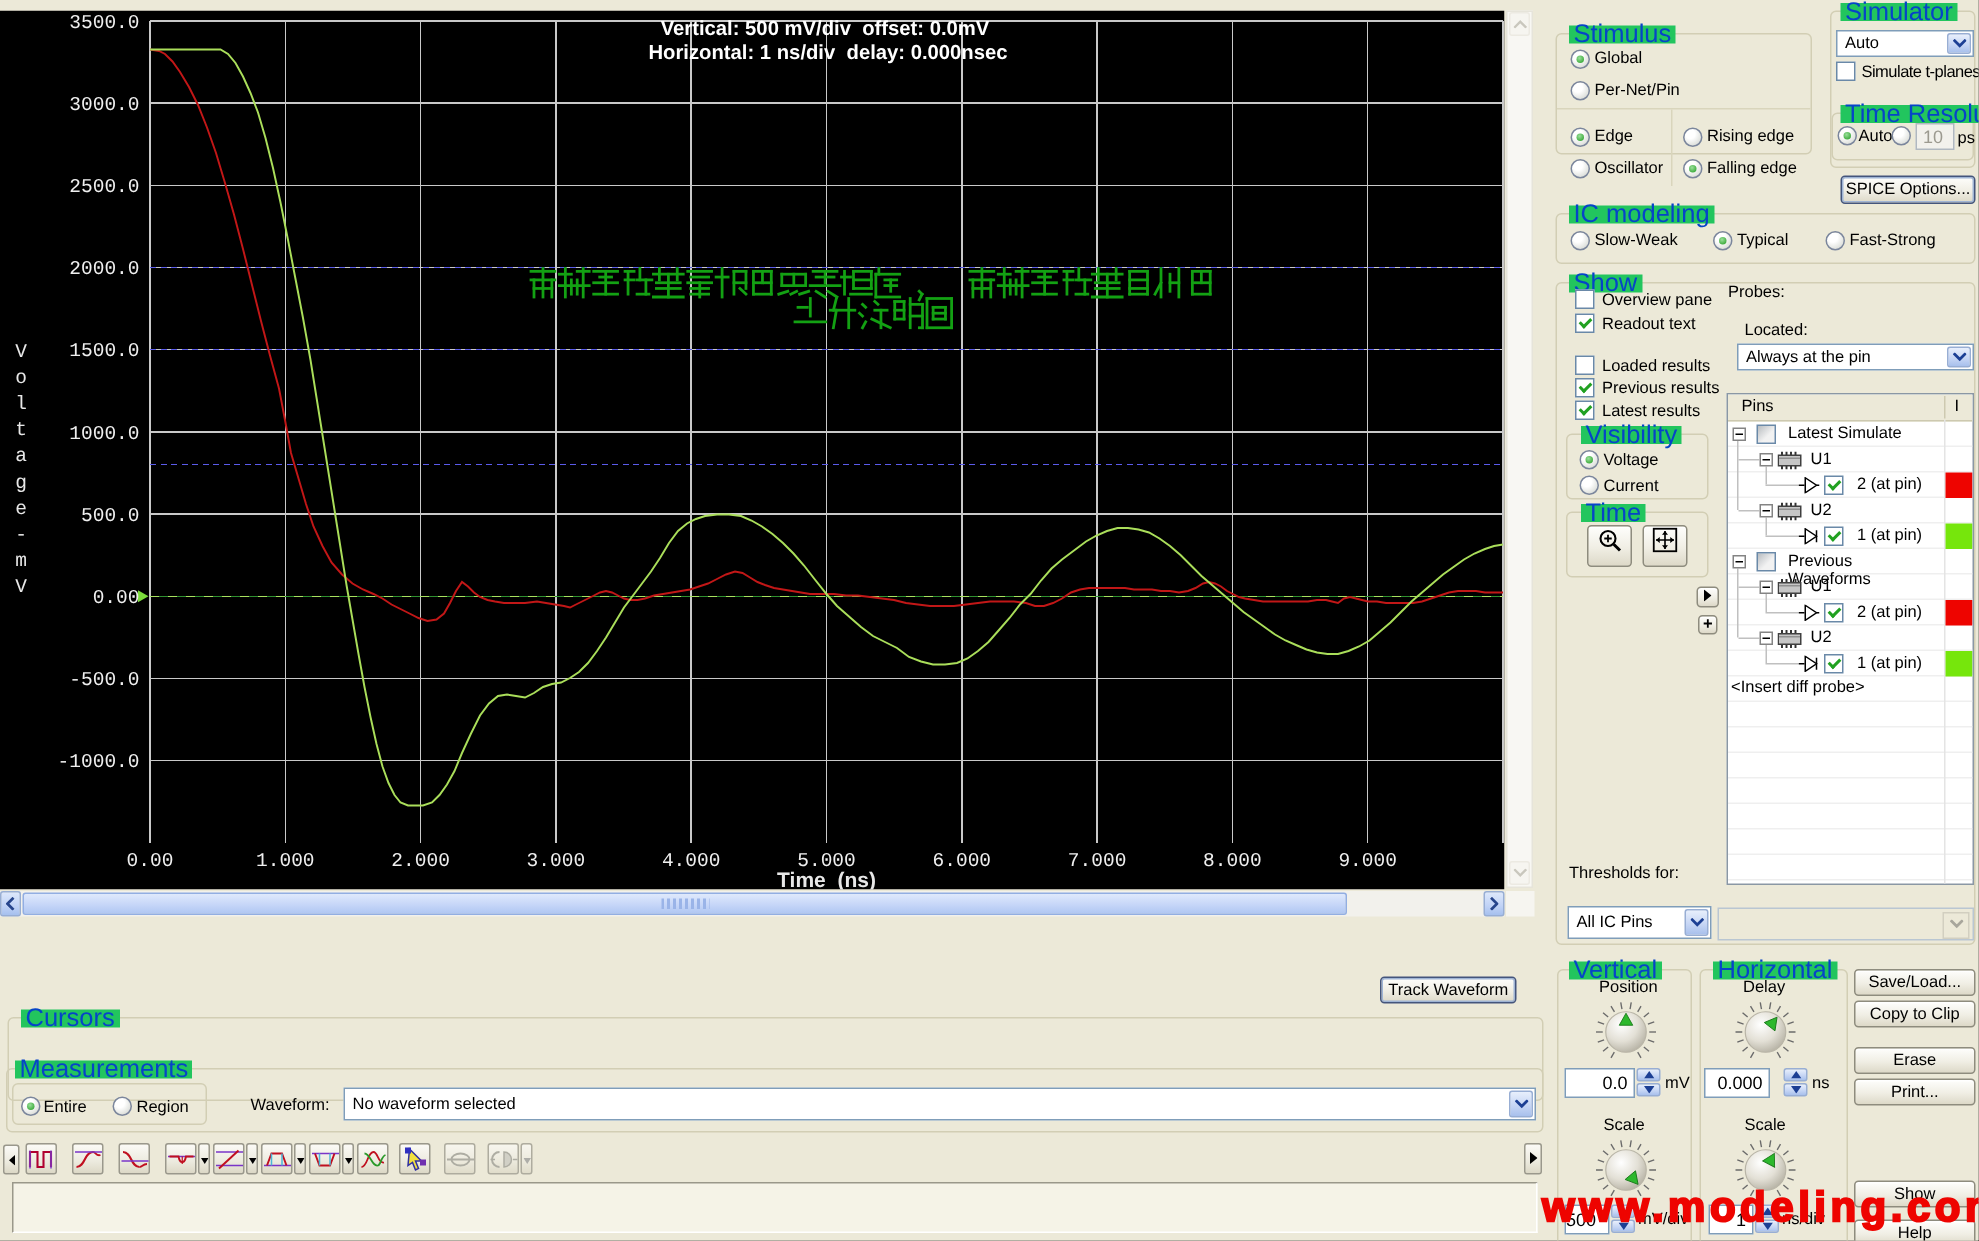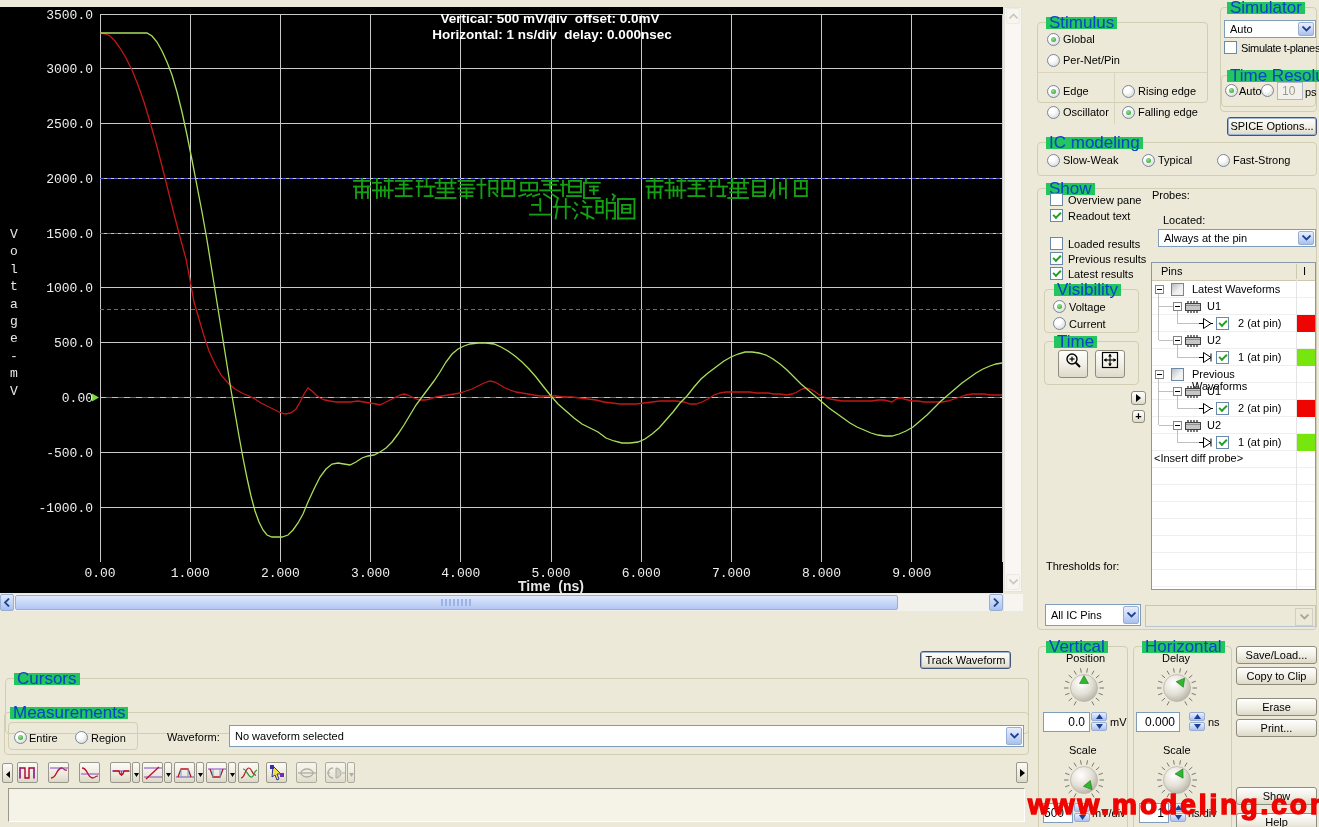--- a/index.html
+++ b/index.html
@@ -445,21 +445,21 @@
     <span style="position:absolute;left:6px;top:115px;width:1px;height:47px;background:#c0c0c0"></span>
     <span style="position:absolute;left:25px;top:47px;width:1px;height:13px;background:#c0c0c0"></span>
     <span style="position:absolute;left:25px;top:81px;width:1px;height:13px;background:#c0c0c0"></span>
     <span style="position:absolute;left:25px;top:132px;width:1px;height:13px;background:#c0c0c0"></span>
     <span style="position:absolute;left:25px;top:166px;width:1px;height:13px;background:#c0c0c0"></span>
     <div style="position:absolute;left:0;top:18px;width:163px;height:17px">
       <span style="position:absolute;left:3px;top:4px;width:9px;height:9px;border:1px solid #848484;background:#fff;box-sizing:border-box">
         <span style="position:absolute;left:1px;top:3px;width:5px;height:1px;background:#000"></span>
       </span>
       <span class="cb mix" style="left:19px;top:2px"></span>
-      <span style="position:absolute;left:40px;top:2px">Latest Waveforms</span>
+      <span style="position:absolute;left:40px;top:2px">Latest Simulate</span>
     </div>
     <div style="position:absolute;left:0;top:35px;width:163px;height:17px">
       <span style="position:absolute;left:7px;top:8px;width:14px;height:1px;background:#c0c0c0"></span>
       <span style="position:absolute;left:21px;top:4px;width:9px;height:9px;border:1px solid #848484;background:#fff;box-sizing:border-box">
         <span style="position:absolute;left:1px;top:3px;width:5px;height:1px;background:#000"></span>
       </span>
       <span style="position:absolute;left:33px;top:3px"><svg width="17" height="12" viewBox="0 0 17 12">
           <g stroke="#303030" stroke-width="1.3">
             <line x1="3" y1="0" x2="3" y2="3"></line>
             <line x1="6" y1="0" x2="6" y2="3"></line>
@@ -584,21 +584,21 @@
           <line x1="0" y1="5.5" x2="4" y2="5.5" stroke="#000"></line>
           <path d="M4.5,0.5 L12,5.5 L4.5,10.5 Z" fill="#fff" stroke="#000"></path>
           <line x1="12" y1="1.5" x2="12" y2="9.5" stroke="#000"></line>
         </svg></span>
       <span class="cb chk" style="left:64px;top:2px"></span>
       <span style="position:absolute;left:86px;top:2px">1 (at pin)</span>
       <span style="position:absolute;left:145px;top:0;width:18px;height:17px;background:#76e60c"></span>
     </div>
     <div style="position:absolute;left:2px;top:189px;width:160px;height:15px">&lt;Insert diff probe&gt;</div>
   </div>
-<span class="lb" style="left:1046px;top:560px">Thresholds for:</span>
+<span class="lb" style="left:1046px;top:576px">Thresholds for:</span>
 <div class="combo" style="left:1045px;top:604px;width:96px;height:22px">
     <span style="position:absolute;left:5px;top:4px">All IC Pins</span>
     <span class="carr" style="height:18px">
       <svg width="9" height="6" viewBox="0 0 9 6">
         <path d="M0.5,0.5 L4.5,4.5 L8.5,0.5" fill="none" stroke="#1c3f94" stroke-width="1.8"></path>
       </svg>
     </span>
   </div>
 <div style="position:absolute;left:1145px;top:605px;width:171px;height:22px;background:#ece9d8;border:1px solid #b9c6d2;box-sizing:border-box">
     <span style="position:absolute;right:2px;top:2px;width:16px;height:16px;background:#ece9d8;border:1px solid #d2cfc0;text-align:center;line-height:14px"><svg width="9" height="6" viewBox="0 0 9 6">

